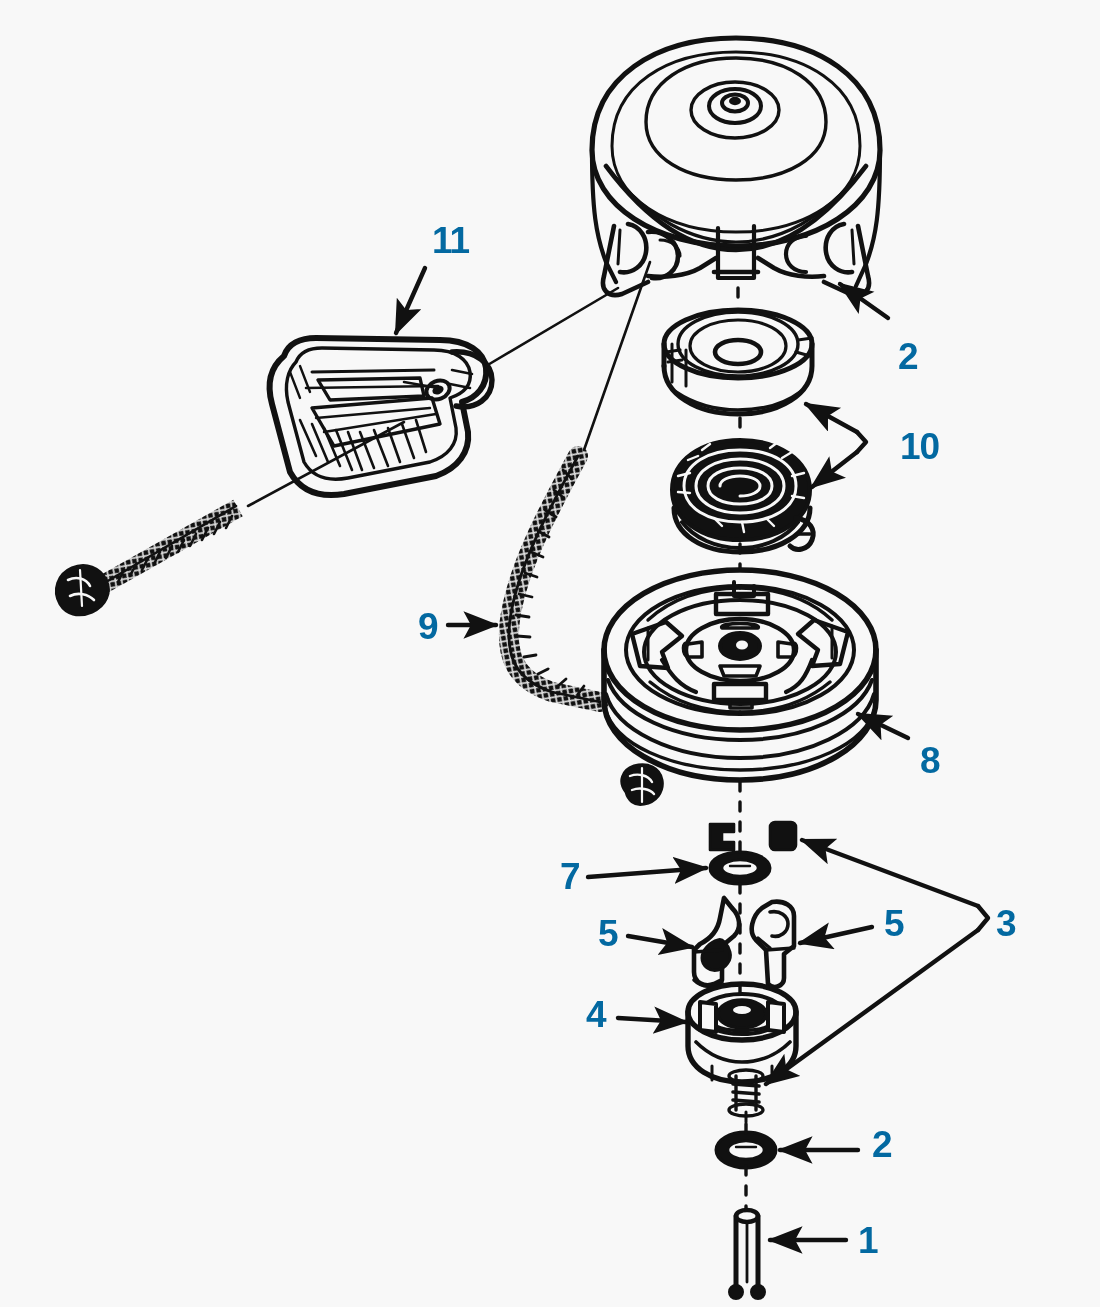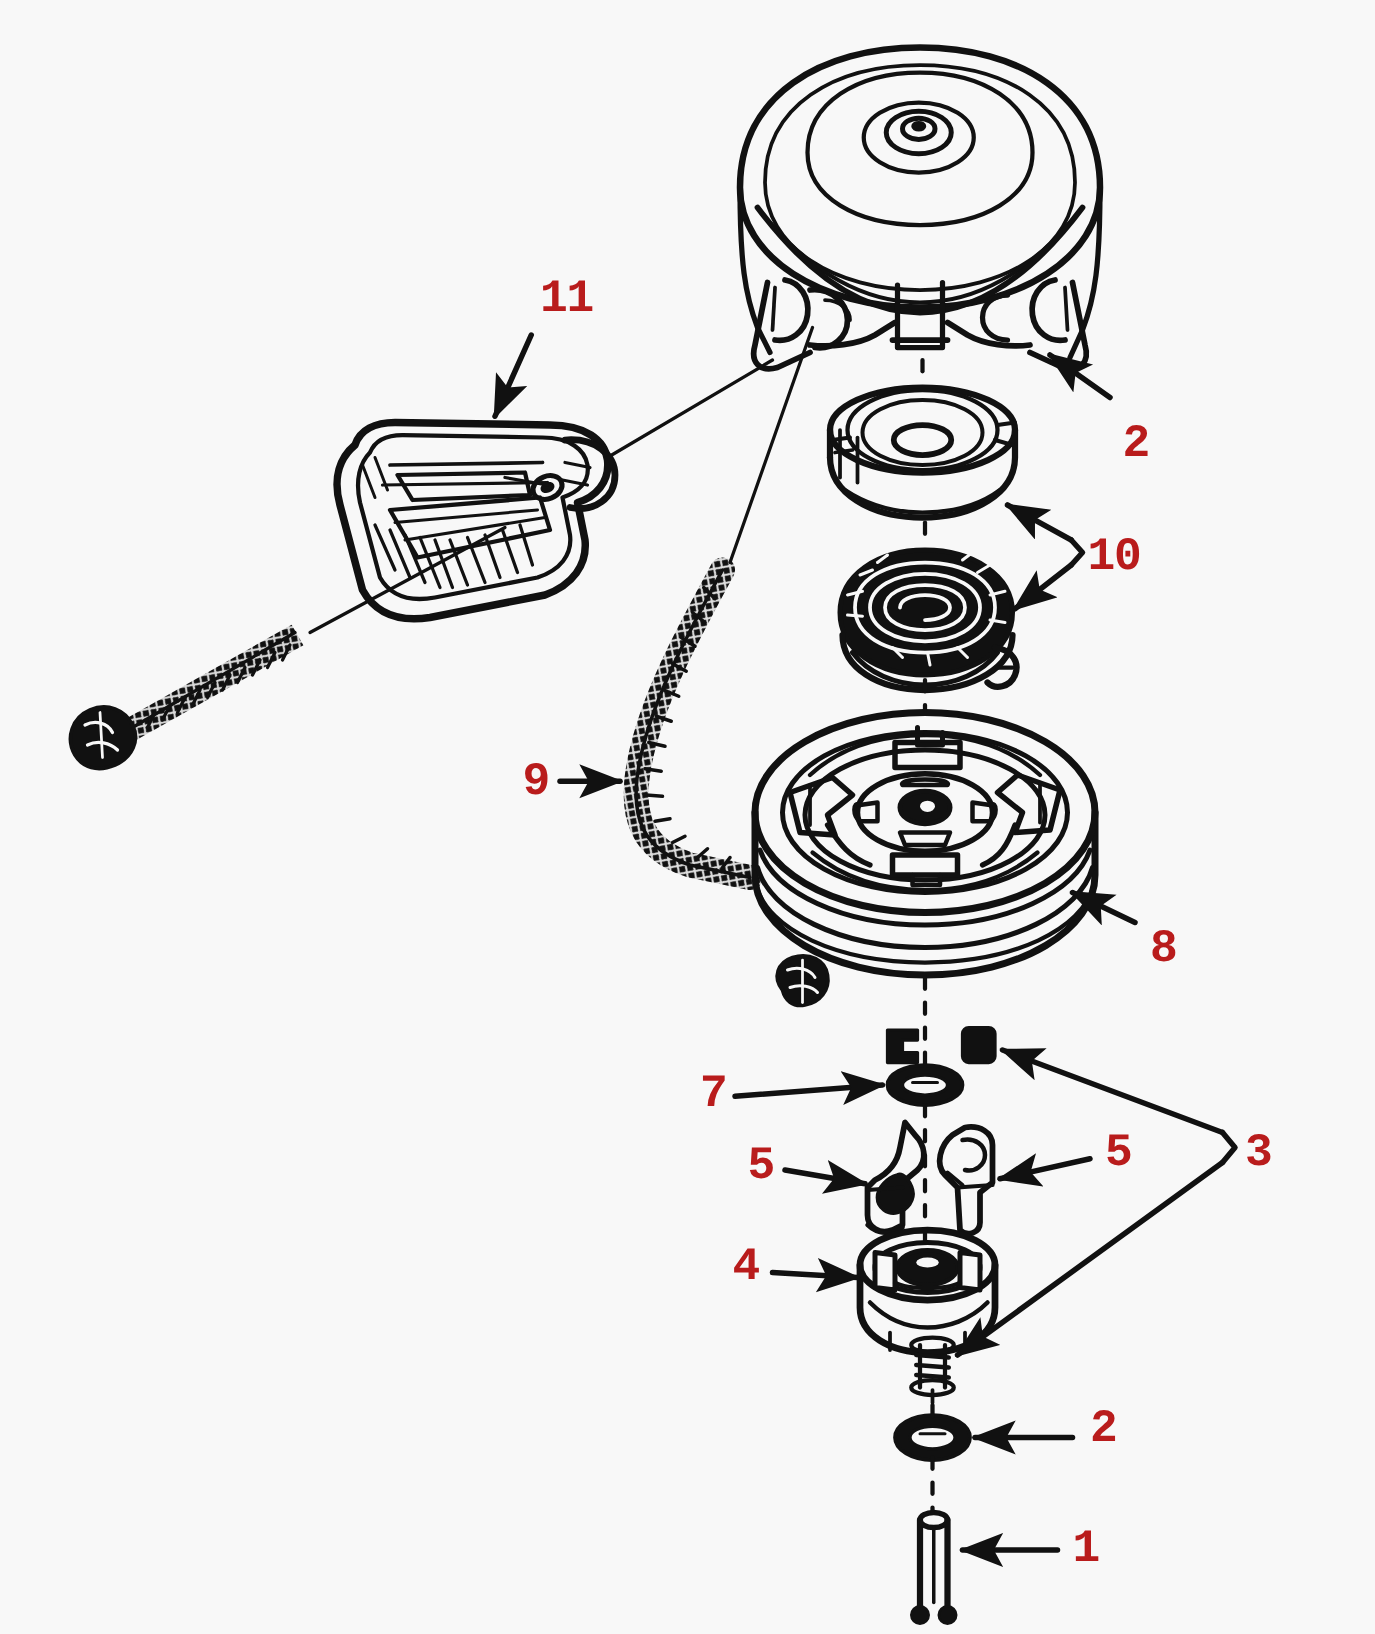--- a/index.html
+++ b/index.html
@@ -21,23 +21,23 @@
   #diagram-svg {
     position: absolute;
     left: 0;
     top: 0;
     width: 1100px;
     height: 1307px;
     display: block;
   }
   .callout {
     position: absolute;
-    font-family: Liberation Mono, monospace;
+    font-family: Liberation Sans, sans-serif;
     font-weight: bold;
-    color: #b91c1c;
+    color: #0369a1;
     font-size: 37px;
     line-height: 1;
     letter-spacing: -1px;
     user-select: none;
     white-space: nowrap;
   }
 </style>
 </head>
 <body>
 
@@ -393,21 +393,21 @@
 
       <path d="M857,432 L866,442 L857,452" stroke="#111111" stroke-width="4.4" fill="none"></path>
 
       <path d="M978,906 L988,918 L978,930" stroke="#111111" stroke-width="4.4" fill="none"></path>
 
     </g>
   </svg>
 
   <div class="callout" style="left:432px; top:222px;">11</div>
   <div class="callout" style="left:898px; top:338px;">2</div>
-  <div class="callout" style="left:870px; top:428px;">10</div>
+  <div class="callout" style="left:900px; top:428px;">10</div>
   <div class="callout" style="left:418px; top:608px;">9</div>
   <div class="callout" style="left:920px; top:742px;">8</div>
   <div class="callout" style="left:560px; top:858px;">7</div>
   <div class="callout" style="left:598px; top:915px;">5</div>
   <div class="callout" style="left:884px; top:905px;">5</div>
   <div class="callout" style="left:996px; top:905px;">3</div>
   <div class="callout" style="left:586px; top:996px;">4</div>
   <div class="callout" style="left:872px; top:1126px;">2</div>
   <div class="callout" style="left:858px; top:1222px;">1</div>
 

